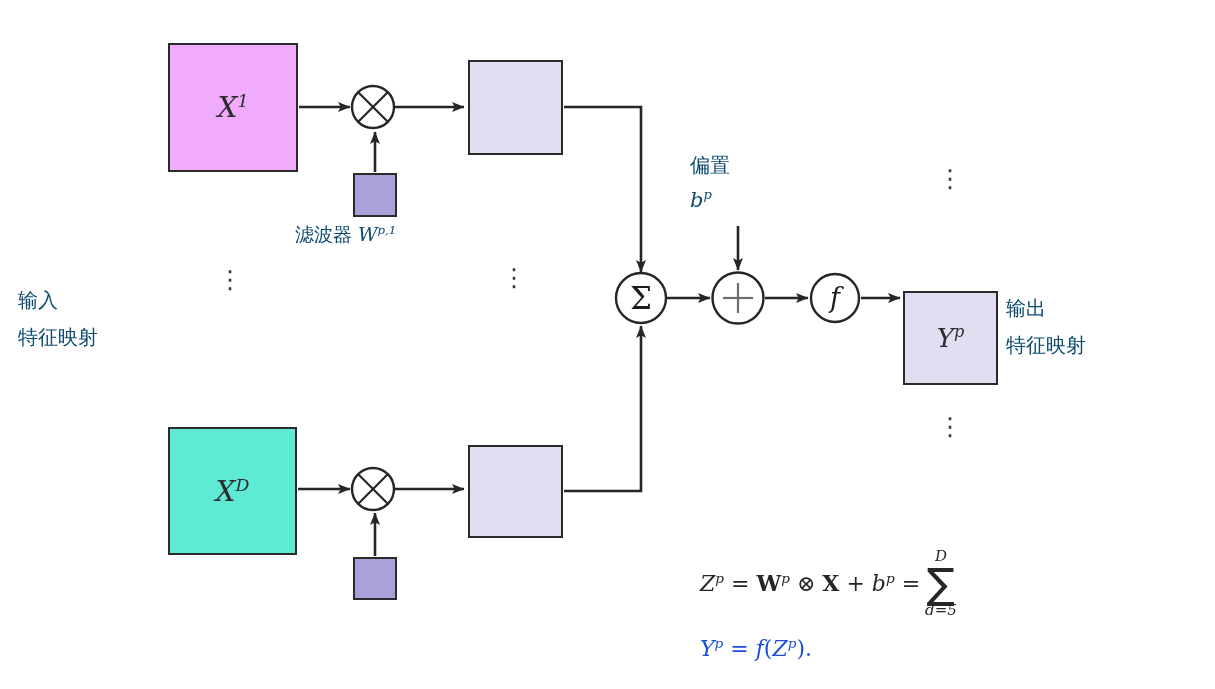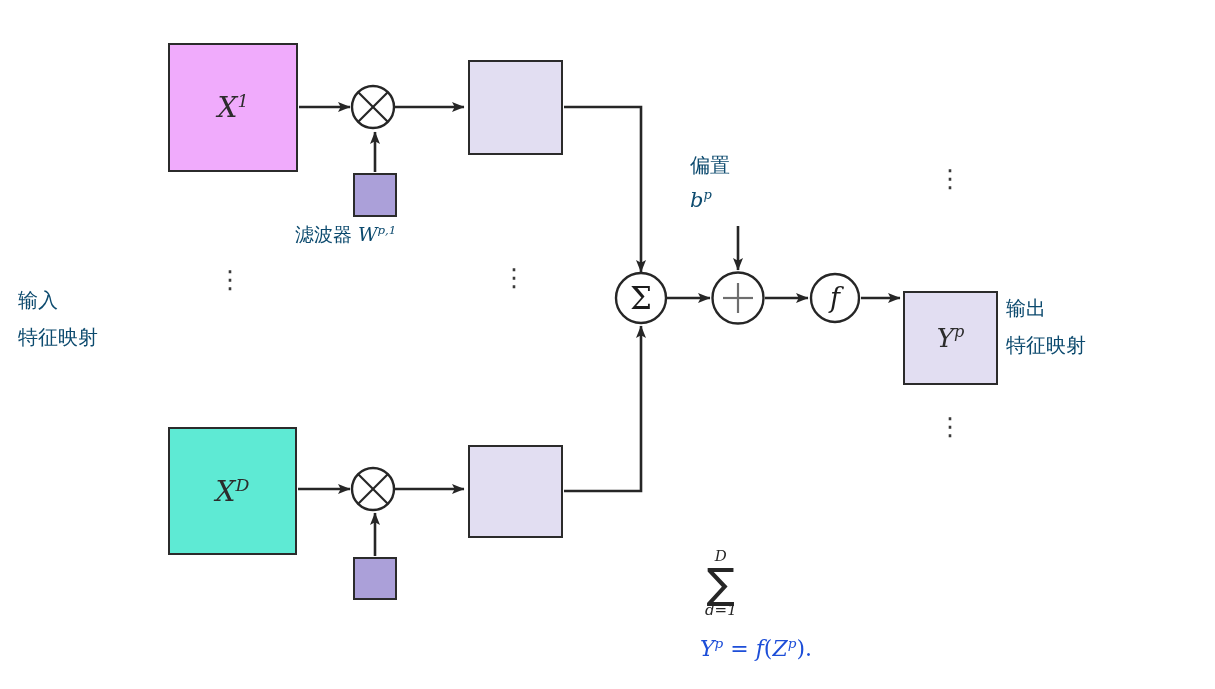--- a/index.html
+++ b/index.html
@@ -120,21 +120,22 @@
 
   <div class="cjk" style="left:690px;top:152px;width:96px;font-size:20px;">偏置</div>
   <div class="cjk" style="left:690px;top:188px;width:96px;font-size:21px;"><span class="tok-it">b</span><sup class="tok-sup">p</sup></div>
 
   <div class="dots" style="left:216px;top:266px;">⋮</div>
   <div class="dots" style="left:500px;top:264px;">⋮</div>
   <div class="dots" style="left:936px;top:165px;">⋮</div>
   <div class="dots" style="left:936px;top:413px;">⋮</div>
 
   <div class="formula-row" style="left:700px;top:548px;">
+    <span><span class="tok-it">Z</span><sup class="tok-sup">p</sup><span class="tok-rm"> = </span><span class="tok-bf">W</span><sup class="tok-sup">p</sup><span class="tok-rm"> ⊗ </span><span class="tok-bf">X</span><span class="tok-rm"> + </span><span class="tok-it">b</span><sup class="tok-sup">p</sup><span class="tok-rm"> = </span></span>
     <span class="sum-stack">
       <span class="sum-limit">D</span>
       <span class="big-sigma">∑</span>
-      <span class="sum-limit">d=1</span>
+      <span class="sum-limit">d=5</span>
     </span>
   </div>
   <div class="formula-line2" style="left:700px;top:636px;"><span class="tok-it">Y</span><sup class="tok-sup">p</sup><span class="tok-rm"> = </span><span class="tok-it">f</span><span class="tok-rm">(</span><span class="tok-it">Z</span><sup class="tok-sup">p</sup><span class="tok-rm">).</span></div>
 
 </div>
 
 </body></html>

